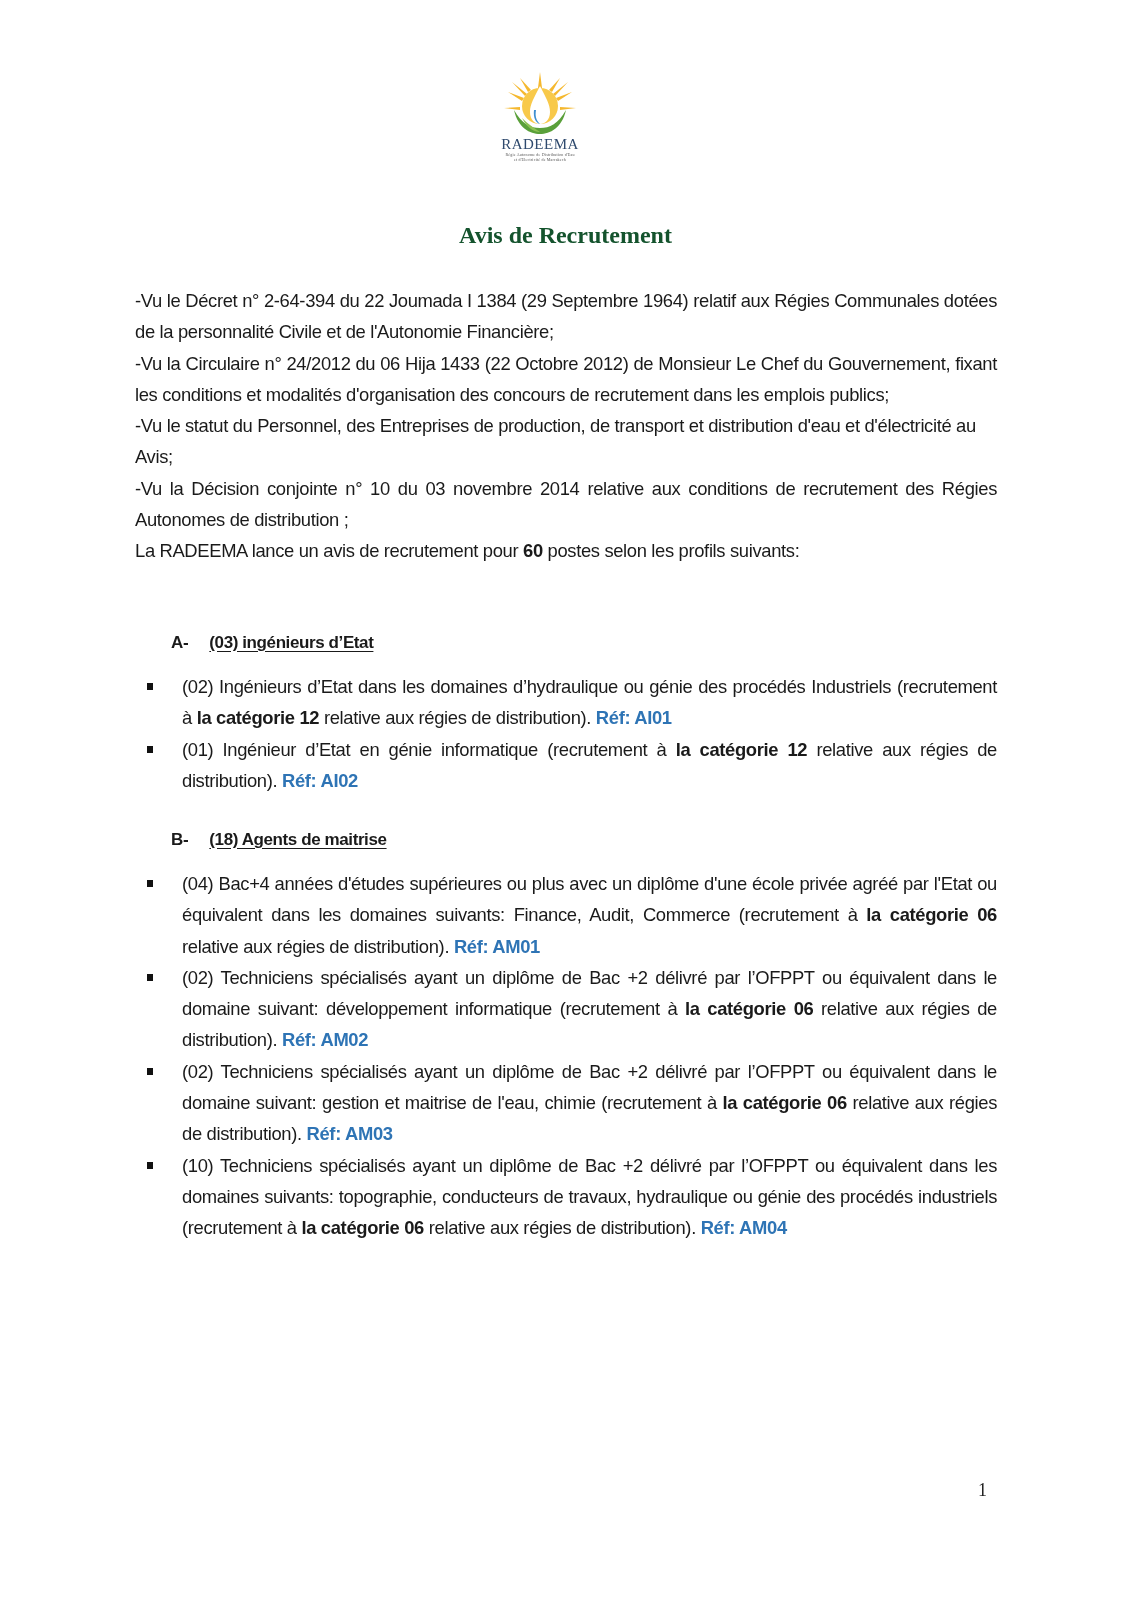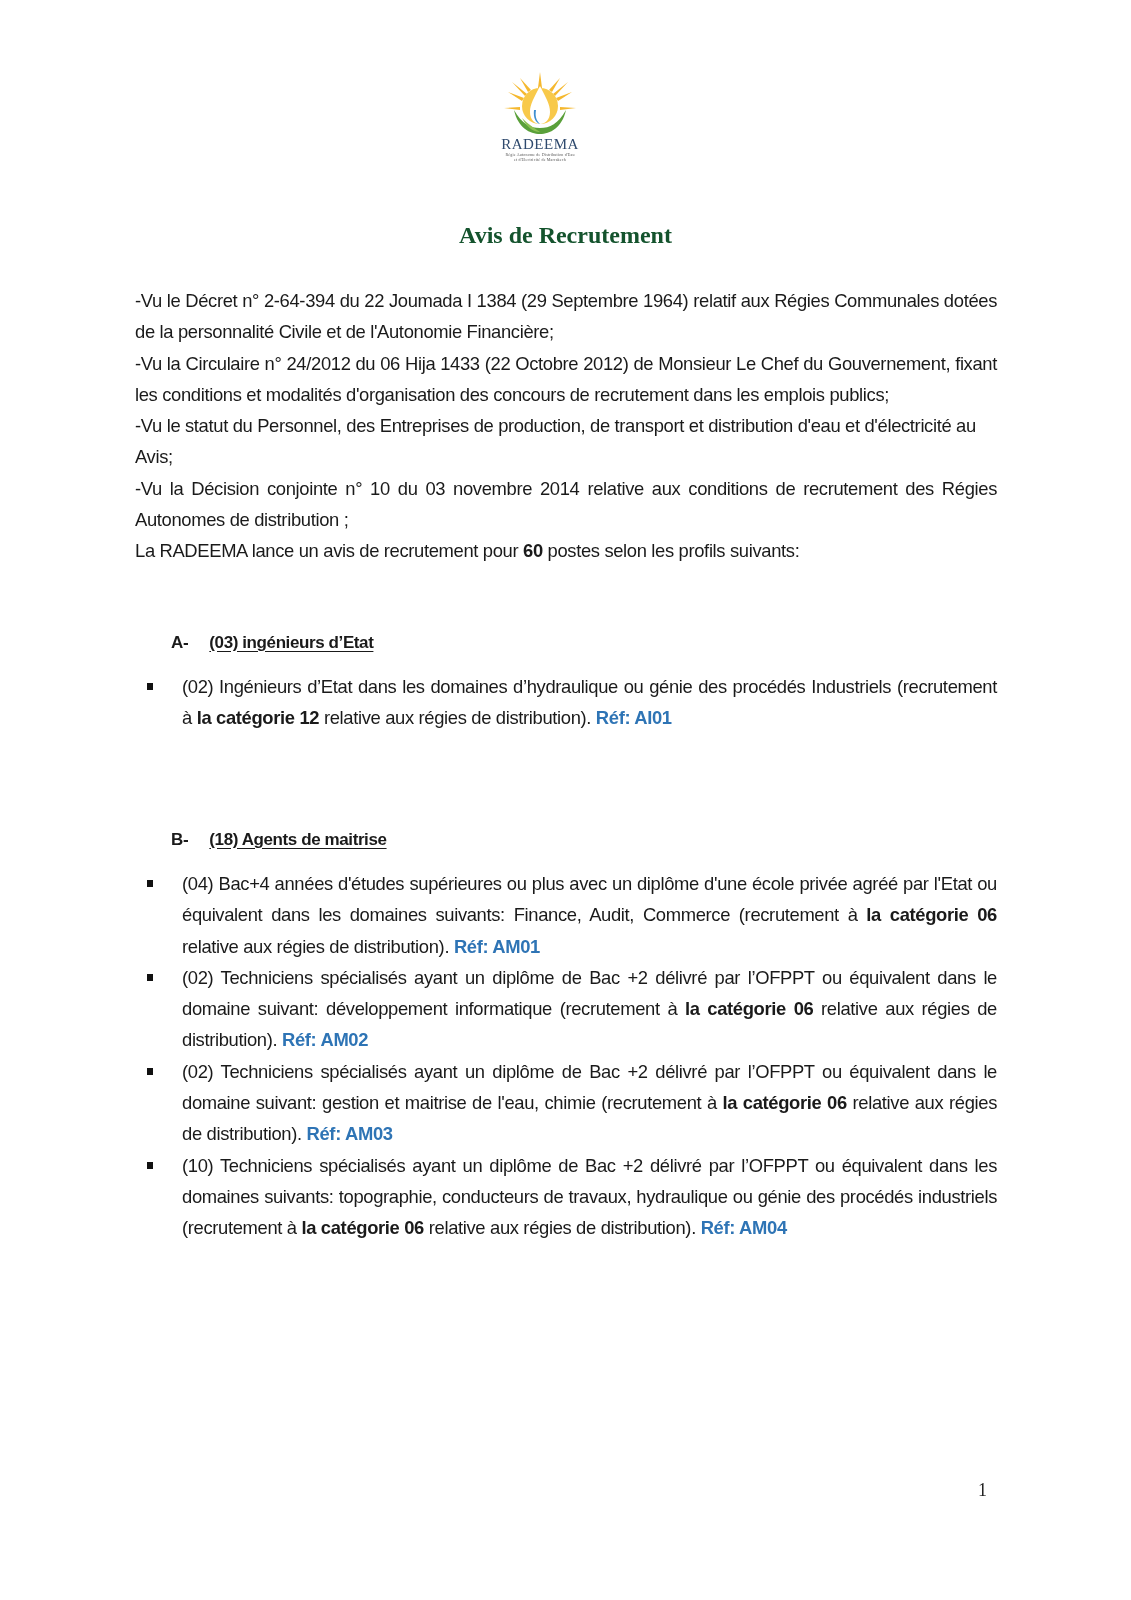--- a/index.html
+++ b/index.html
@@ -75,20 +75,24 @@
 
   <div class="section-head sec-a">
     <span class="lbl">A-</span>
     <u>(03) ingénieurs d’Etat</u>
   </div>
   <ul class="list list-a">
     <li>
       <span class="bullet"></span>
       <span>(02) Ingénieurs d’Etat dans les domaines d’hydraulique ou génie des procédés Industriels (recrutement à </span><b>la catégorie 12</b><span> relative aux régies de distribution). </span><span class="ref">Réf: AI01</span>
     </li>
+    <li>
+      <span class="bullet"></span>
+      <span>(01) Ingénieur d’Etat en génie informatique (recrutement à </span><b>la catégorie 12</b><span> relative aux régies de distribution). </span><span class="ref">Réf: AI02</span>
+    </li>
   </ul>
 
   <div class="section-head sec-b">
     <span class="lbl">B-</span>
     <u>(18) Agents de maitrise</u>
   </div>
   <ul class="list list-b">
     <li>
       <span class="bullet"></span>
       <span>(04) Bac+4 années d'études supérieures ou plus avec un diplôme d'une école privée agréé par l'Etat ou équivalent dans les domaines suivants: Finance, Audit, Commerce (recrutement à </span><b>la catégorie 06</b><span> relative aux régies de distribution). </span><span class="ref">Réf: AM01</span>

